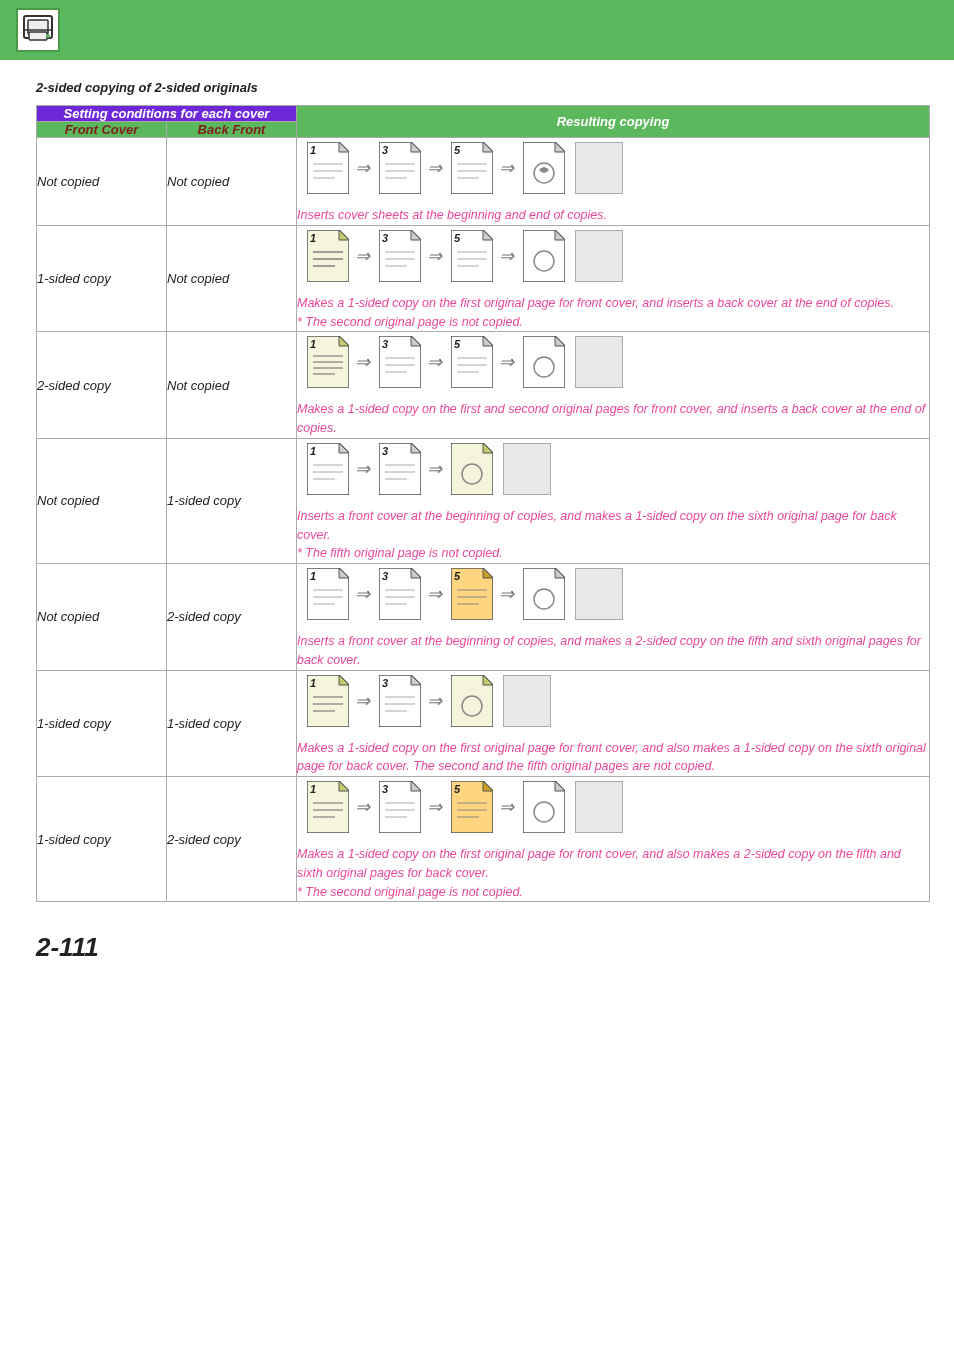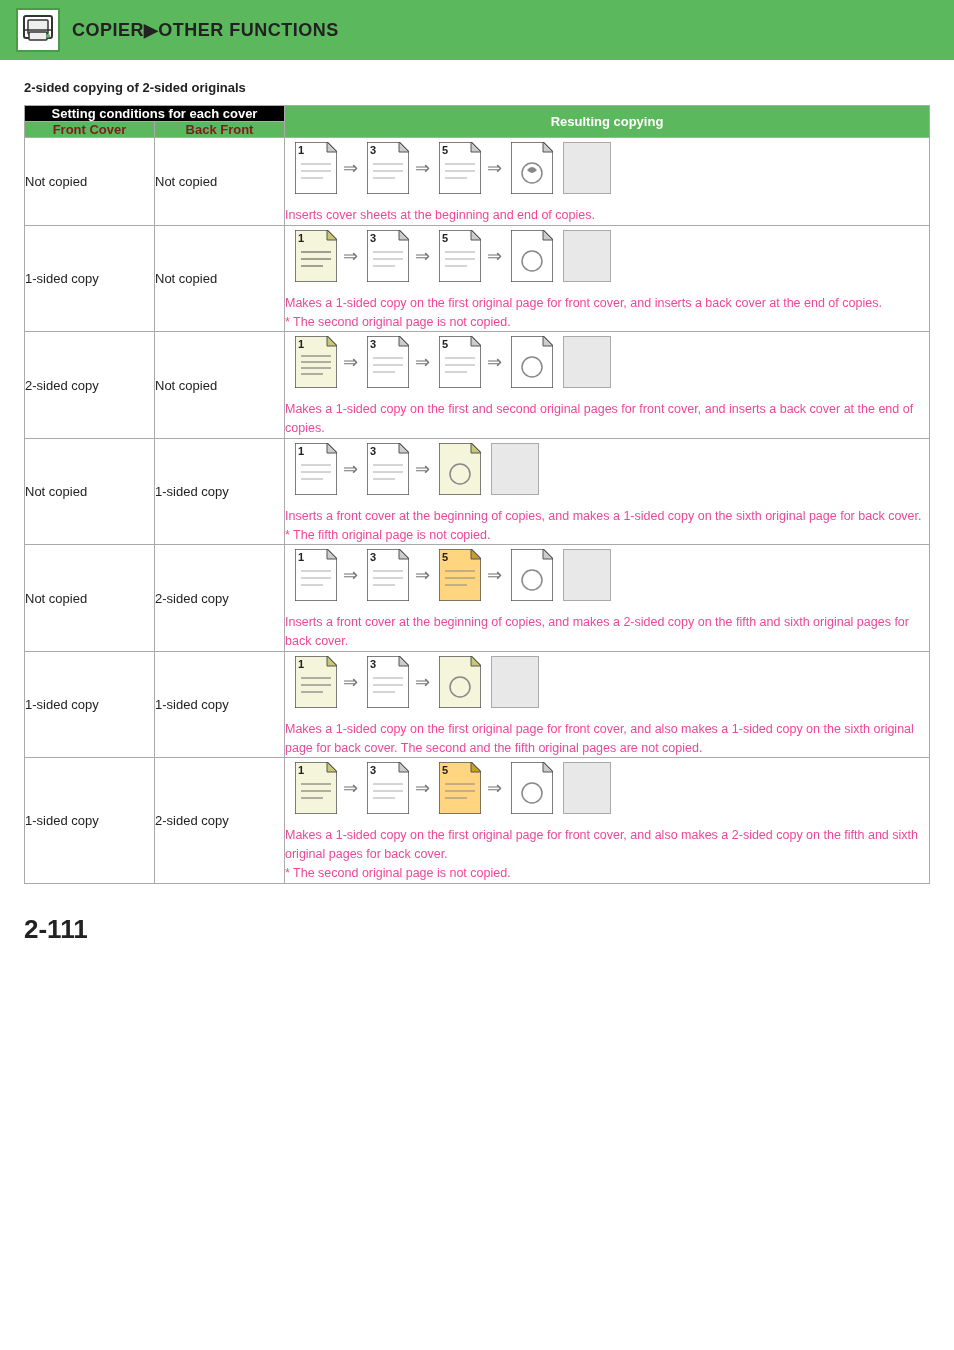--- a/index.html
+++ b/index.html
@@ -32,21 +32,22 @@
     }
     .header-title {
       font-size: 18px;
       font-weight: bold;
       color: #222;
       letter-spacing: 0.5px;
     }
 
     
     .page-content {
-      padding: 20px 24px 40px 24px;
+      padding: 20px 24px 40px 36px;
+      font-style: italic;
     }
 
     .section-title {
       font-weight: bold;
       font-size: 13px;
       margin-bottom: 10px;
     }
 
     
     .main-table {
@@ -55,21 +56,21 @@
       border: 1px solid #aaa;
     }
     .main-table th, .main-table td {
       border: 1px solid #aaa;
       padding: 0;
       vertical-align: middle;
     }
 
     
     .thead-conditions {
-      background: #000000;
+      background: #6d28d9;
       color: #fff;
       font-weight: bold;
       text-align: center;
       font-size: 13px;
       padding: 6px 8px;
     }
     .thead-resulting {
       background: #5cb85c;
       color: #fff;
       font-weight: bold;
@@ -139,23 +140,20 @@
 <div class="header">
   <div class="header-icon">
     <svg width="34" height="34" viewBox="0 0 34 34">
       <rect x="3" y="3" width="28" height="22" rx="2" fill="none" stroke="#333" stroke-width="2"></rect>
       <rect x="7" y="7" width="20" height="14" rx="1" fill="#eee" stroke="#333" stroke-width="1.5"></rect>
       <line x1="3" y1="17" x2="31" y2="17" stroke="#333" stroke-width="1.5"></line>
       <rect x="8" y="19" width="18" height="8" rx="1" fill="#eee" stroke="#333" stroke-width="1.5"></rect>
       <circle cx="27" cy="23" r="2" fill="#5cb85c"></circle>
     </svg>
   </div>
-  <div class="header-title">
-    <span>COPIER</span><span>▶</span><span>OTHER FUNCTIONS</span>
-  </div>
 </div>
 
 <div class="page-content">
   <div class="section-title">2-sided copying of 2-sided originals</div>
 
   <table class="main-table">
     <thead>
       <tr>
         <th colspan="2" class="thead-conditions">Setting conditions for each cover</th>
         <th class="thead-resulting" rowspan="2">Resulting copying</th>

